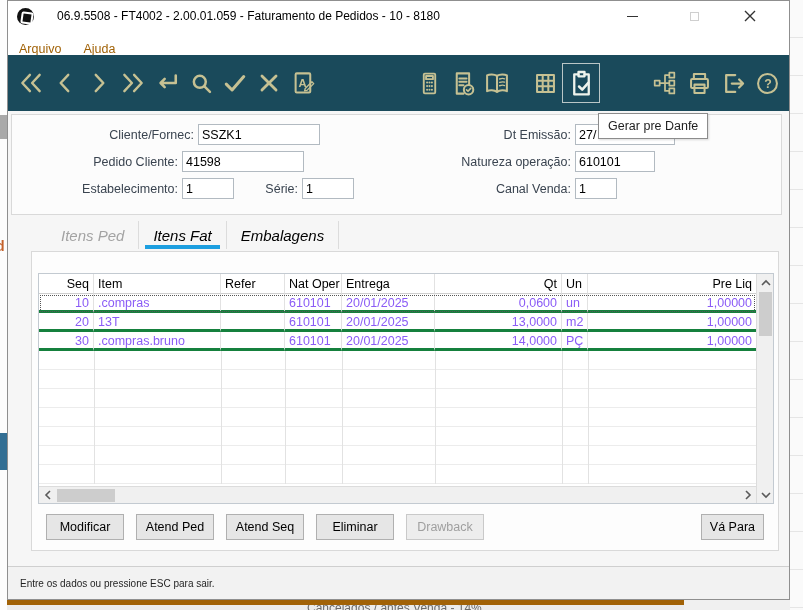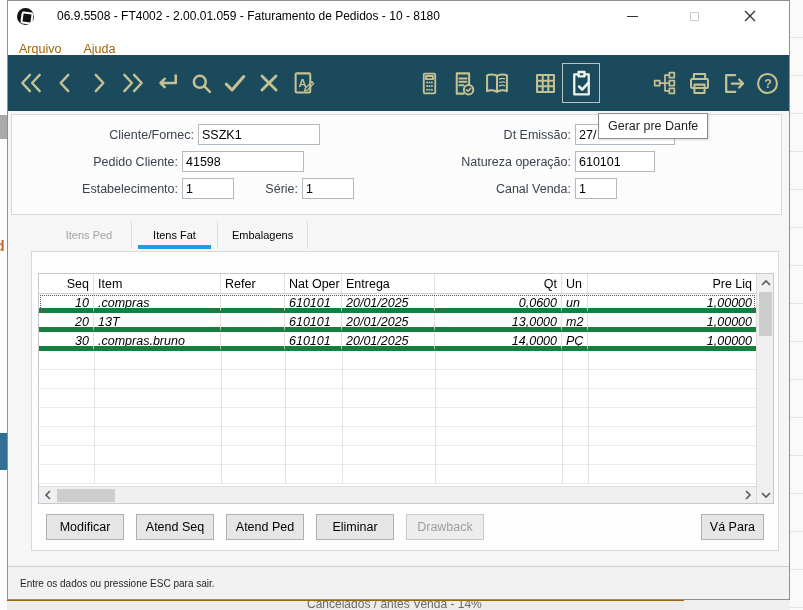--- a/index.html
+++ b/index.html
@@ -6,21 +6,21 @@
   html,body{width:803px;height:610px;font-family:"Liberation Sans",sans-serif;}
   #screen{position:relative;width:803px;height:610px;background:#f0f0f0;overflow:hidden;}
 
   
   .bg-left{position:absolute;left:0;top:0;width:7px;height:610px;background:#fdfdfd;overflow:hidden;}
   .bg-left .seg-gray{position:absolute;left:0;top:115px;width:7px;height:24px;background:#a9a9a9;}
   .bg-left .seg-teal{position:absolute;left:0;top:433px;width:7px;height:37px;background:#336f94;}
   .bg-left .d-char{position:absolute;left:-4px;top:238px;font-size:14px;font-weight:bold;color:#c4622c;}
   .bg-right{position:absolute;right:0;top:0;width:13px;height:610px;background:#fafafa;
     background-image:repeating-linear-gradient(to bottom,transparent 0 37px,#e5e5e5 37px 38px);}
-  .bg-bottom{position:absolute;left:7px;top:600px;width:677px;height:10px;background:#ececec;overflow:hidden;border-top:1px solid #a16207;}
+  .bg-bottom{position:absolute;left:7px;top:600px;width:677px;height:10px;background:#ececec;overflow:hidden;border-top:5px solid #a16207;}
   .bg-bottom span{position:absolute;left:300px;top:-4px;font-size:12px;color:#6b6b6b;white-space:nowrap;}
 
   
   .window{position:absolute;left:7px;top:0;width:783px;height:600px;background:#f6f6f6;border:1px solid #8f8f8f;display:flex;flex-direction:column;}
 
   .titlebar{height:30px;background:#fff;display:flex;align-items:center;flex:0 0 auto;position:relative;gap:16px;}
   .app-icon{width:17px;height:17px;margin-left:9px;border-radius:50%;background:#111;position:relative;flex:0 0 auto;}
   .app-icon::after{content:"";position:absolute;left:4px;top:4px;width:8px;height:8px;border:2px solid #fff;border-radius:2px;transform:rotate(8deg);}
   .title-text{margin-left:7px;font-size:12px;color:#000;white-space:nowrap;}
   .ctl{position:absolute;top:0;height:30px;width:28px;display:flex;align-items:center;justify-content:center;}
@@ -44,34 +44,34 @@
   .gap1{margin-left:92px;}
   .gap2{margin-left:14px;}
   .gap3{margin-left:48px;}
 
   .formpanel{position:relative;margin:3px 7px 0 3px;height:101px;background:#fcfcfc;border:1px solid #d9d9d9;flex:0 0 auto;}
   .frow{position:absolute;height:21px;display:flex;align-items:center;}
   .flabel{font-size:12.5px;color:#3a4450;text-align:right;display:inline-block;}
   .finput{height:21px;border:1px solid #b2bac1;background:#fff;font-size:12.5px;color:#000000;padding:0 3px;display:inline-flex;align-items:center;margin-left:4px;}
 
   .tabbar{height:34px;display:flex;align-items:flex-end;padding-left:38px;flex:0 0 auto;background:#f6f6f6;}
-  .tab{height:28px;display:flex;align-items:center;justify-content:center;font-size:11px;position:relative;padding:0 14px;min-width:86px;border-right:1px solid #dcdcdc;}
+  .tab{height:28px;display:flex;align-items:center;justify-content:center;font-size:15px;position:relative;padding:0 14px;min-width:86px;border-right:1px solid #dcdcdc;font-style:italic;}
   .tab:first-child{border-left:1px solid transparent;}
   .tab.inactive{color:#a3a3a3;}
   .tab.active{color:#000;}
   .tab.active::after{content:"";position:absolute;left:6px;right:6px;bottom:0;height:4px;background:#1d9fe0;}
 
   .groupbox{margin:2px 10px 0 23px;height:300px;border:1px solid #d9d9d9;background:#fdfdfd;position:relative;flex:0 0 auto;}
   .tframe{position:absolute;left:6px;top:21px;width:736px;height:231px;border:1px solid #c3cad1;background:#fff;display:flex;}
   .tmain{flex:1;display:flex;flex-direction:column;overflow:hidden;}
   .grid{display:grid;grid-template-columns:55px 127px 64px 57px 93px 127px 26px 1fr;font-size:12.5px;}
   .grid .c{height:19px;line-height:18px;padding:0 4px;border-right:1px solid #e2e2e2;white-space:nowrap;overflow:hidden;}
   .grid .c:last-child{border-right:none;}
   .thead .c{height:20px;line-height:20px;border-bottom:1px solid #cfcfcf;color:#000;}
-  .trow .c{border-bottom:5px solid #15803d;color:#000000;font-style:italic;}
+  .trow .c{border-bottom:3px solid #15803d;color:#8b5cf6;}
   .r{text-align:right;}
   .trow.selected{outline:1px dotted #555;outline-offset:-2px;}
   .empty-rows{height:133px;background:
     linear-gradient(#e2e2e2,#e2e2e2) 55px 0/1px 100% no-repeat,
     linear-gradient(#e2e2e2,#e2e2e2) 182px 0/1px 100% no-repeat,
     linear-gradient(#e2e2e2,#e2e2e2) 246px 0/1px 100% no-repeat,
     linear-gradient(#e2e2e2,#e2e2e2) 303px 0/1px 100% no-repeat,
     linear-gradient(#e2e2e2,#e2e2e2) 396px 0/1px 100% no-repeat,
     linear-gradient(#e2e2e2,#e2e2e2) 523px 0/1px 100% no-repeat,
     linear-gradient(#e2e2e2,#e2e2e2) 549px 0/1px 100% no-repeat,
@@ -360,22 +360,22 @@
           <span class="vs-arrow">
               <svg width="10" height="8" viewBox="0 0 10 8">
                 <path d="M1 2 L5 6 L9 2"></path>
               </svg>
             </span>
         </div>
       </div>
 
       <div class="btnrow">
         <div class="btn">Modificar</div>
+        <div class="btn">Atend Ped</div>
         <div class="btn">Atend Seq</div>
-        <div class="btn">Atend Ped</div>
         <div class="btn">Eliminar</div>
         <div class="btn disabled">Drawback</div>
         <div class="btn last">Vá Para</div>
       </div>
     </div>
 
     <div class="statusbar">
       <span class="status-text">Entre os dados ou pressione ESC para sair.</span>
     </div>
   </div>

